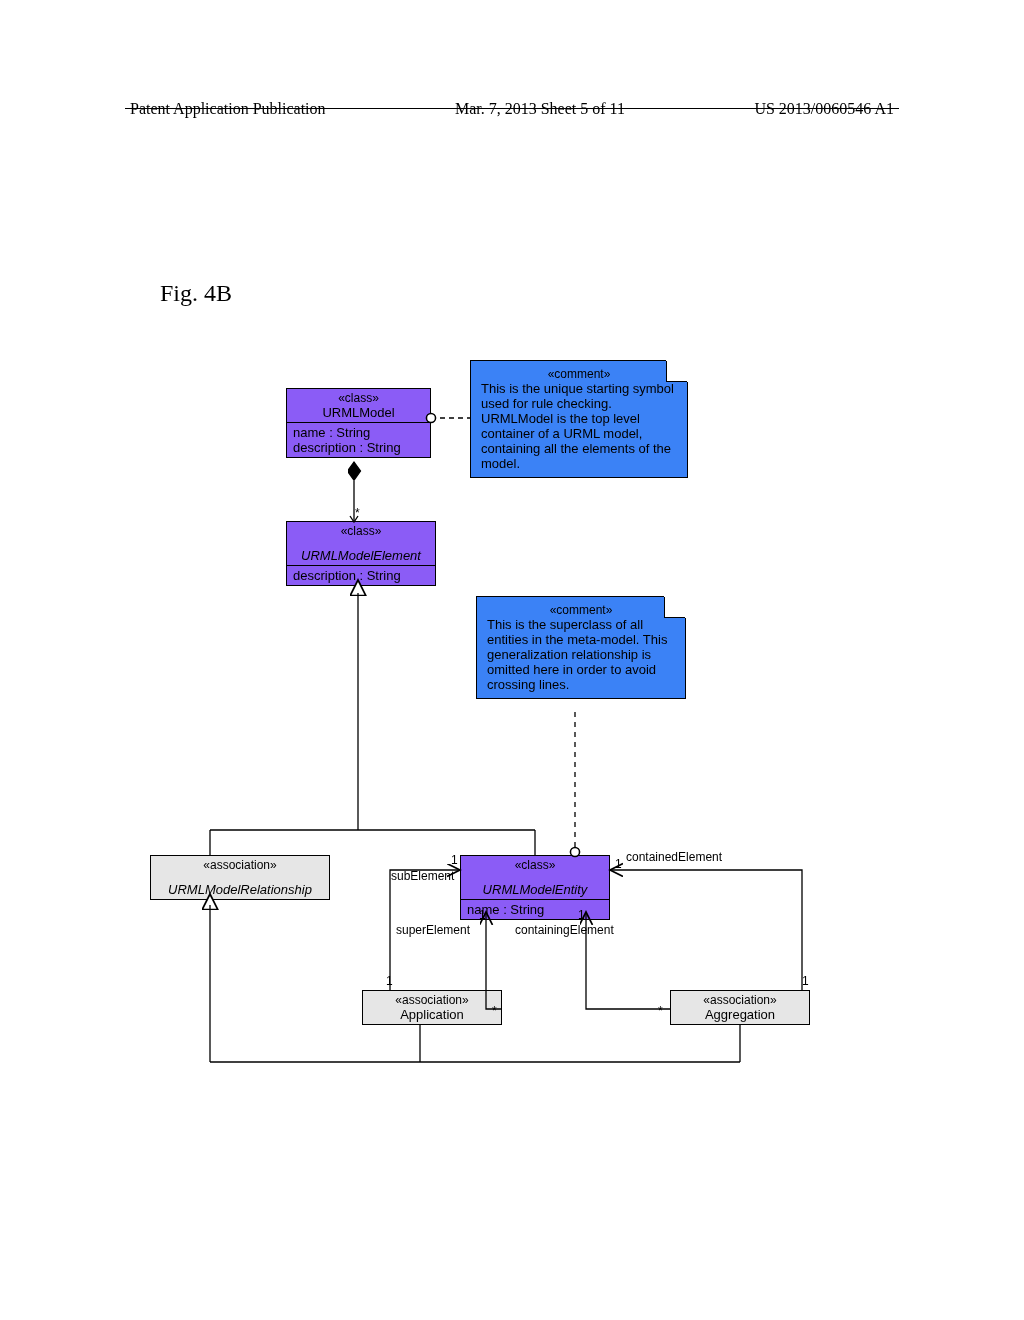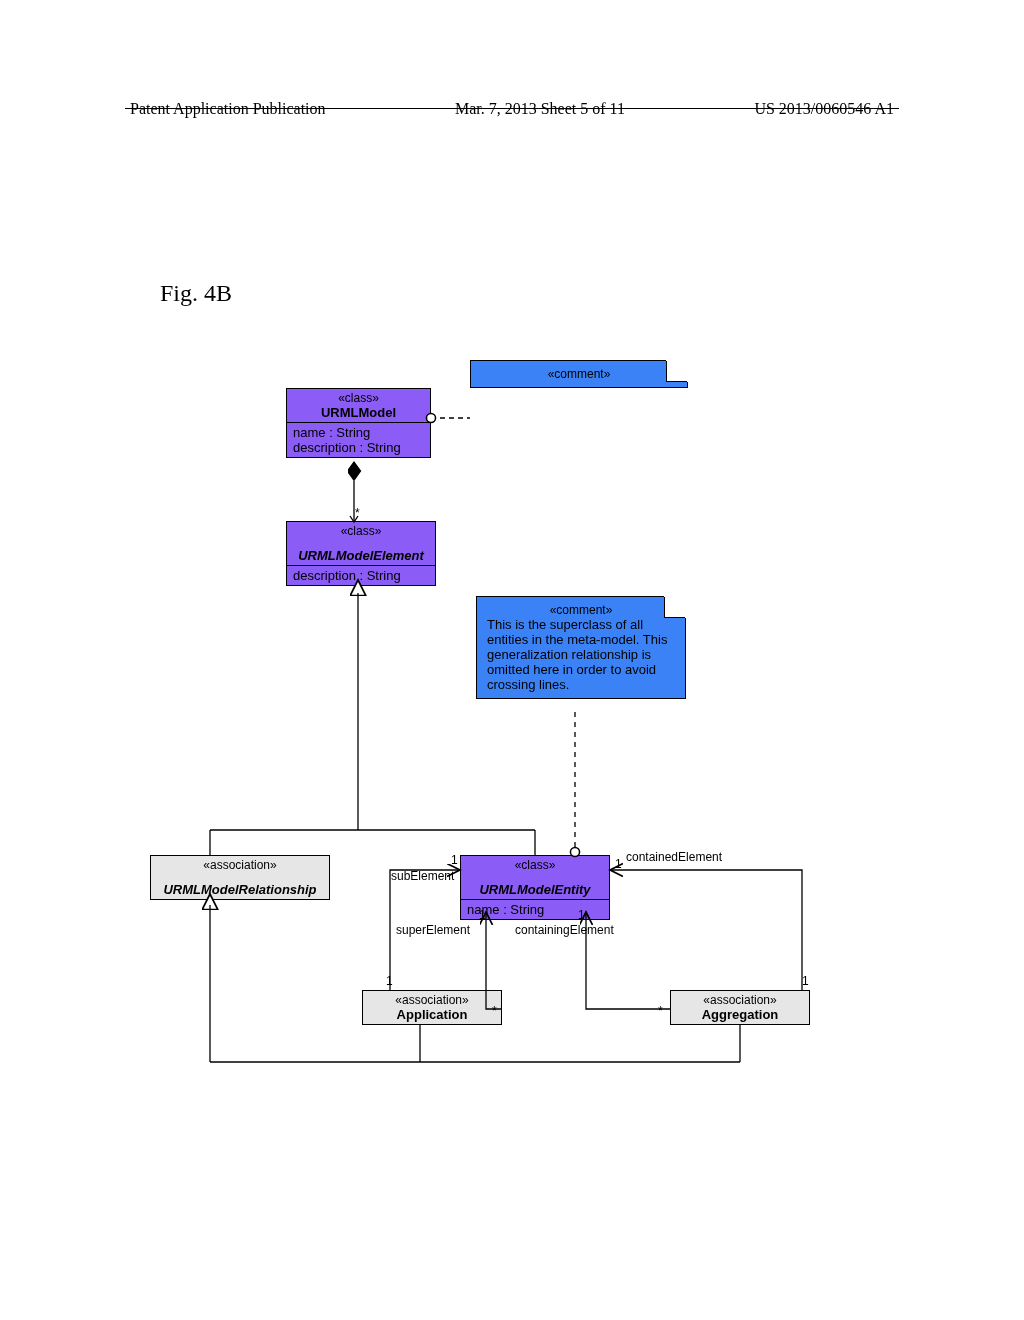--- a/index.html
+++ b/index.html
@@ -5,21 +5,21 @@
 * { margin: 0; padding: 0; box-sizing: border-box; }
 body { font-family: "Times New Roman", serif; background: white; width: 1024px; height: 1320px; position: relative; }
 .header { position: absolute; top: 88px; left: 0; right: 0; display: flex; justify-content: space-between; padding: 0 130px; font-family: "Times New Roman", serif; font-size: 16px; margin-top: 12px; }
 .hr { position: absolute; top: 108px; left: 125px; right: 125px; border-top: 1.5px solid #000; }
 .figlabel { position: absolute; top: 280px; left: 160px; font-size: 24px; font-family: "Times New Roman", serif; }
 .diagram { position: absolute; top: 360px; left: 130px; width: 760px; height: 740px; font-family: Arial, Helvetica, sans-serif; }
 .ubox { position: absolute; border: 1.3px solid #000; background: #8b5cf6; font-size: 13px; }
 .ubox .head { text-align: center; border-bottom: 1.3px solid #000; padding: 2px 6px; }
 .ubox .head.noborder { border-bottom: none; }
 .ubox .stereo { font-size: 12px; }
-.ubox .name { font-weight: bold; }
+.ubox .name { font-weight: normal; }
 .ubox .name.italic { font-style: italic; margin-top: 10px; }
 .ubox .attrs { padding: 2px 6px; }
 .note { position: absolute; border: 1.3px solid #000; background: #3b82f6; font-size: 13px; padding: 6px 10px; }
 .note .stereo { text-align: center; font-size: 12px; display: block; }
 .note .dogear { position: absolute; top: -1px; right: -1px; width: 22px; height: 22px; border-left: 1.3px solid #000; border-bottom: 1.3px solid #000; background: white; }
 .note .dogear::before { content: ""; position: absolute; top: 0; left: 0; width: 0; height: 0; border-left: 22px solid transparent; border-top: 22px solid white; }
 .note .dogear::after { content: ""; position: absolute; top: -1px; right: -1px; width: 24px; height: 24px; background: linear-gradient(to top right, transparent 48%, white 50%); }
 .svglayer { position: absolute; top: 0; left: 0; width: 100%; height: 100%; pointer-events: none; }
 .lblsm { position: absolute; font-size: 12px; font-family: Arial, Helvetica, sans-serif; }
 </style>
@@ -43,20 +43,21 @@
       <div class="name">URMLModel</div>
     </div>
     <div class="attrs">
       <div>name : String</div>
       <div>description : String</div>
     </div>
   </div>
 
   <div class="note" style="left:340px; top:0px; width:218px;">
     <span class="stereo">«comment»</span>
+    <span>This is the unique starting symbol used for rule checking. URMLModel is the top level container of a URML model, containing all the elements of the model.</span>
     <div class="dogear"></div>
   </div>
 
   <div class="ubox" style="left:156px; top:161px; width:150px;">
     <div class="head">
       <div class="stereo">«class»</div>
       <div class="name italic">URMLModelElement</div>
     </div>
     <div class="attrs">
       <div>description : String</div>

